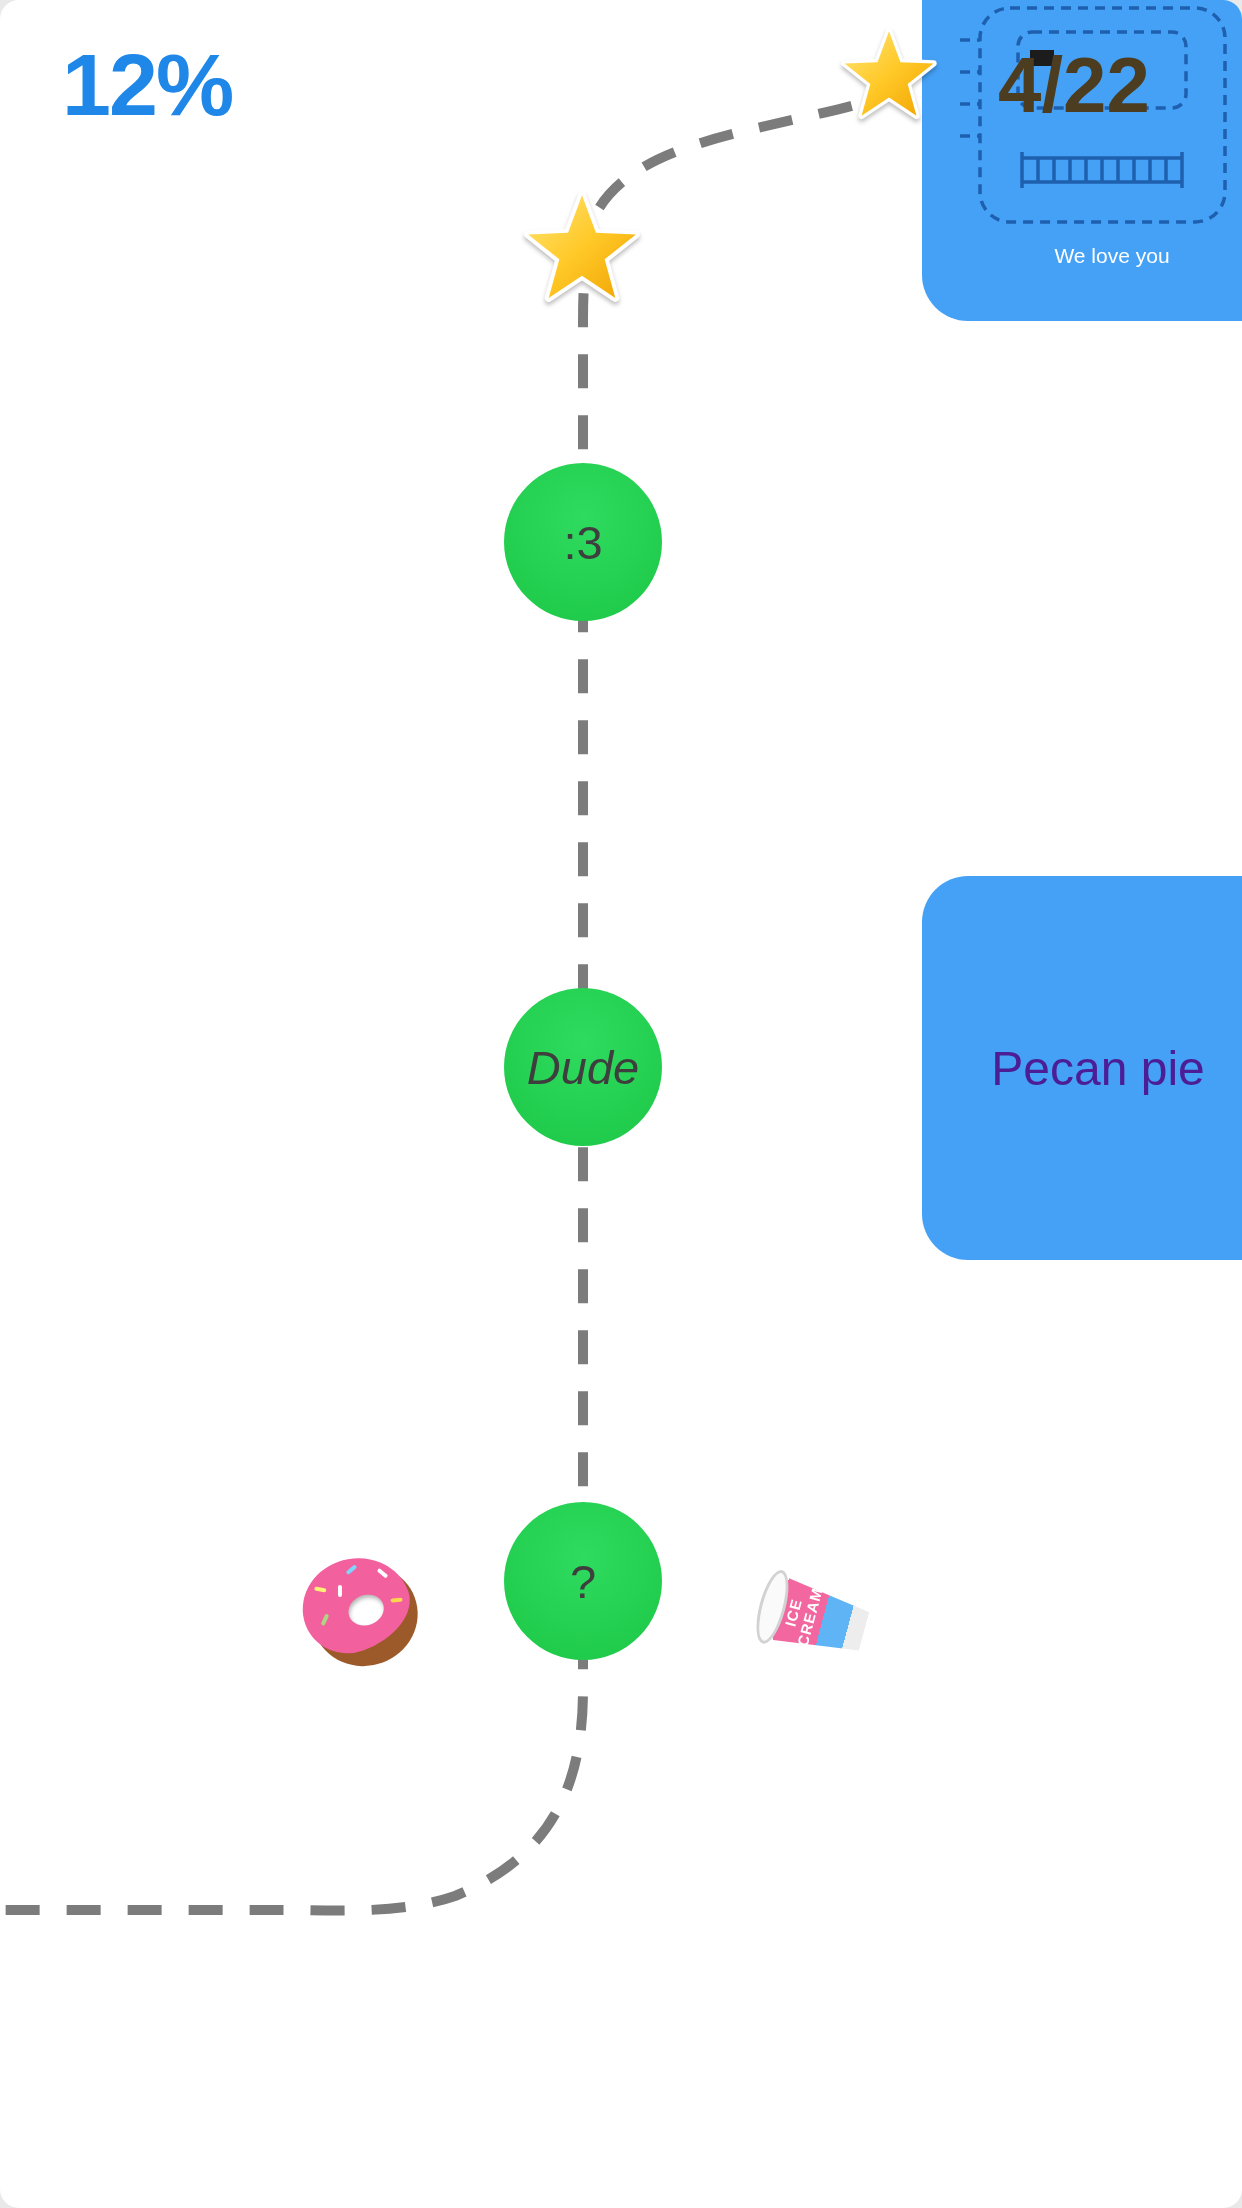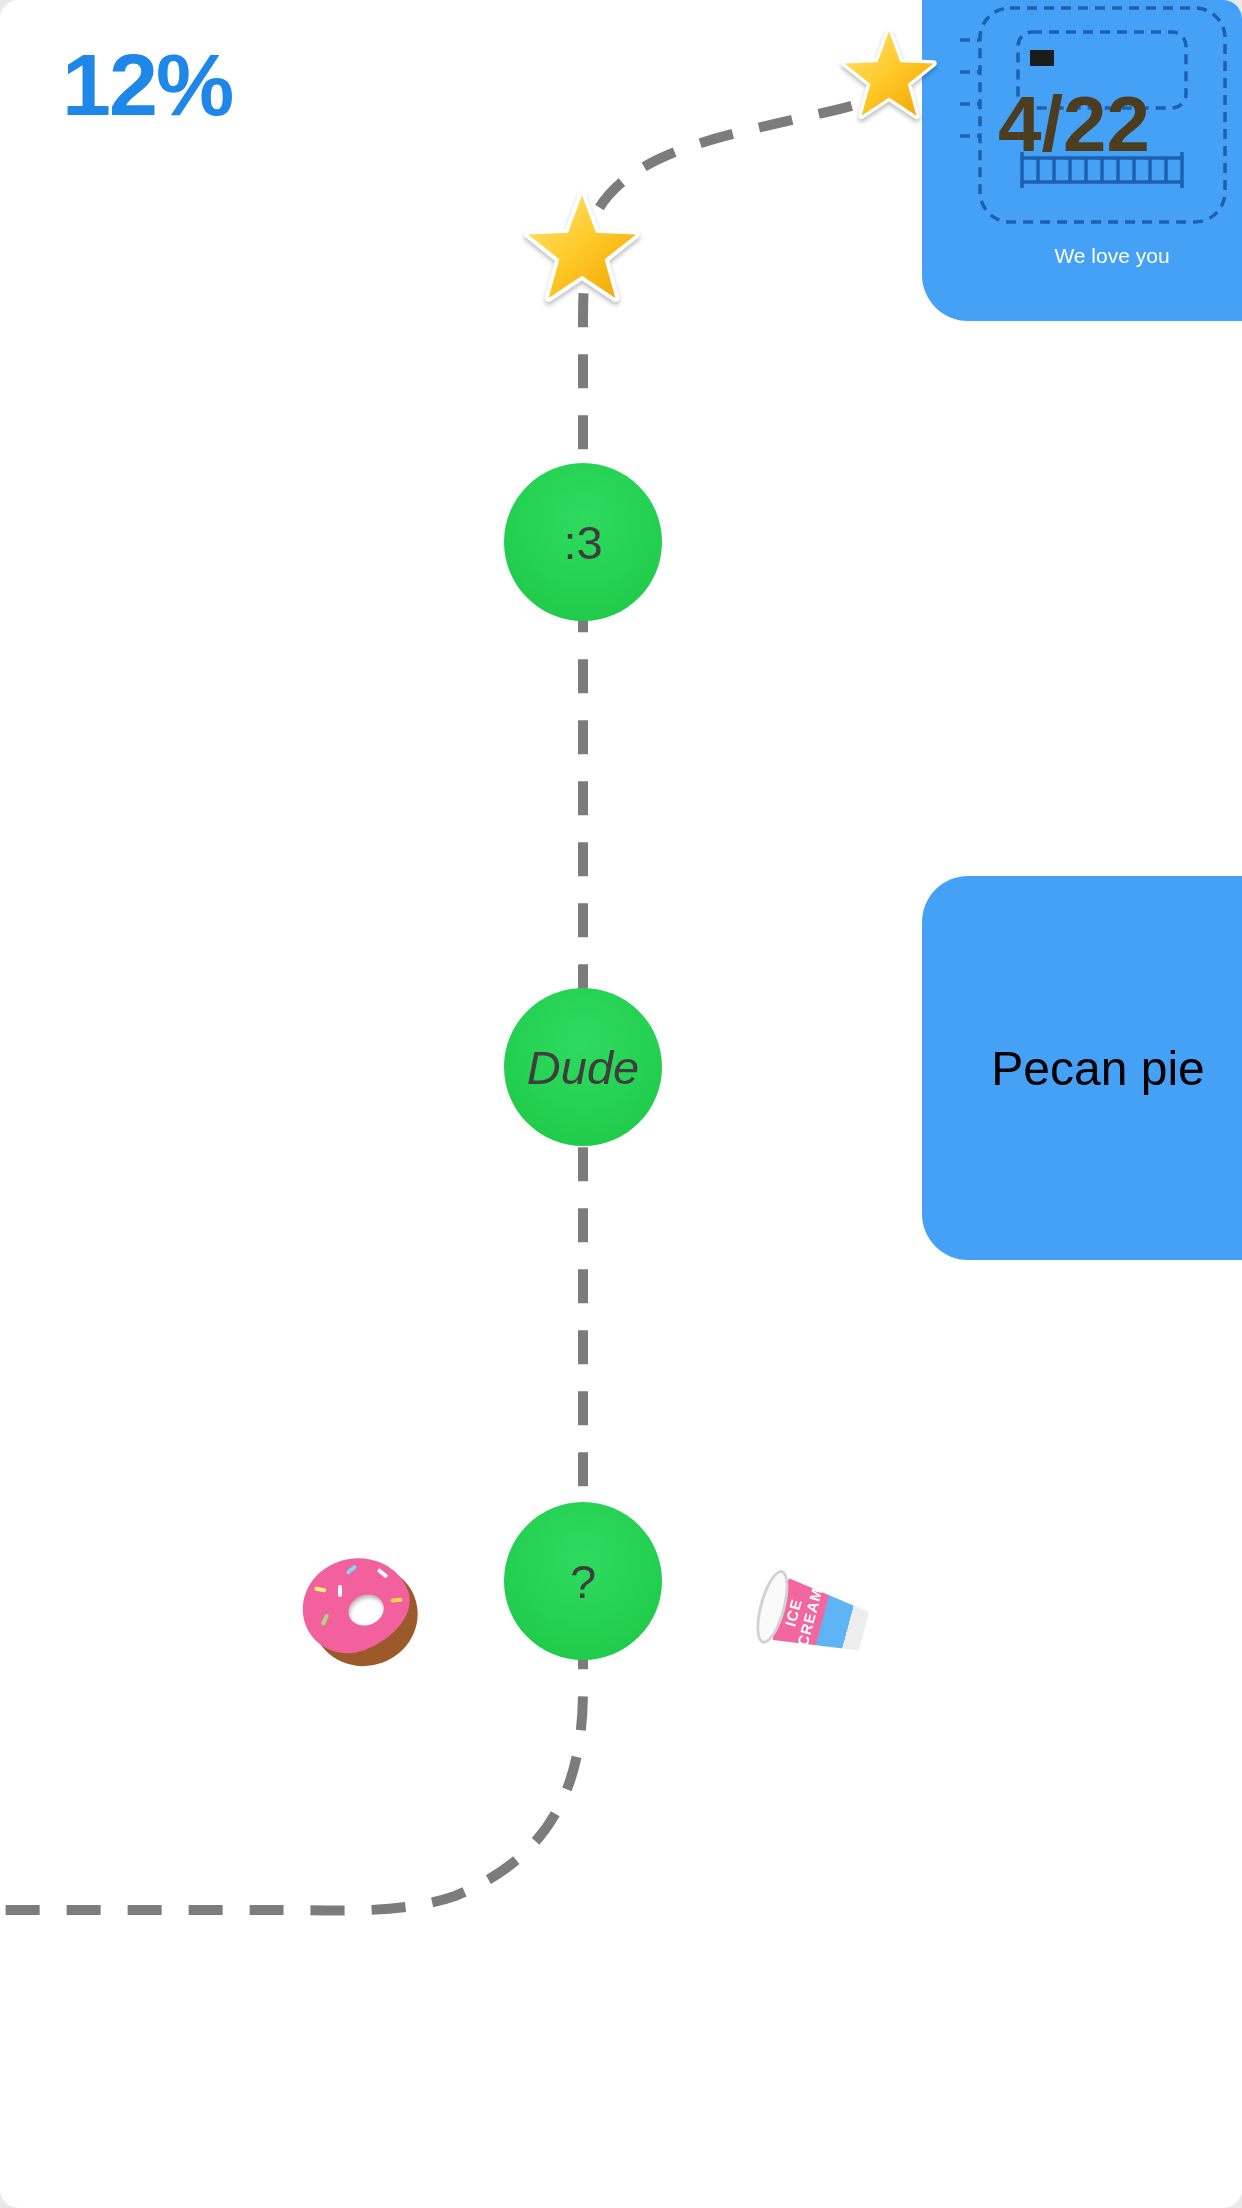--- a/index.html
+++ b/index.html
@@ -42,21 +42,20 @@
     top: 0;
   }
   .level-counter {
     position: absolute;
     left: 76px;
     top: 40px;
     font-size: 78px;
     font-weight: bold;
     color: #4C3D20;
     z-index: 2;
-    margin-top: 39px;
   }
   .level-card-message {
     position: absolute;
     left: 0;
     right: 0;
     top: 244px;
     text-align: center;
     transform: translateX(30px);
     font-size: 21px;
     color: #ffffff;
@@ -114,21 +113,21 @@
     background: #45A1F6;
     border-radius: 46px 0 0 46px;
     display: flex;
     align-items: center;
     justify-content: center;
     cursor: pointer;
     z-index: 2;
   }
   .reward-label {
     font-size: 48px;
-    color: #000000;
+    color: #4c1d95;
     transform: translateX(16px);
   }
 
   
   .donut {
     position: absolute;
     left: 303px;
     top: 1552px;
     width: 122px;
     height: 122px;

